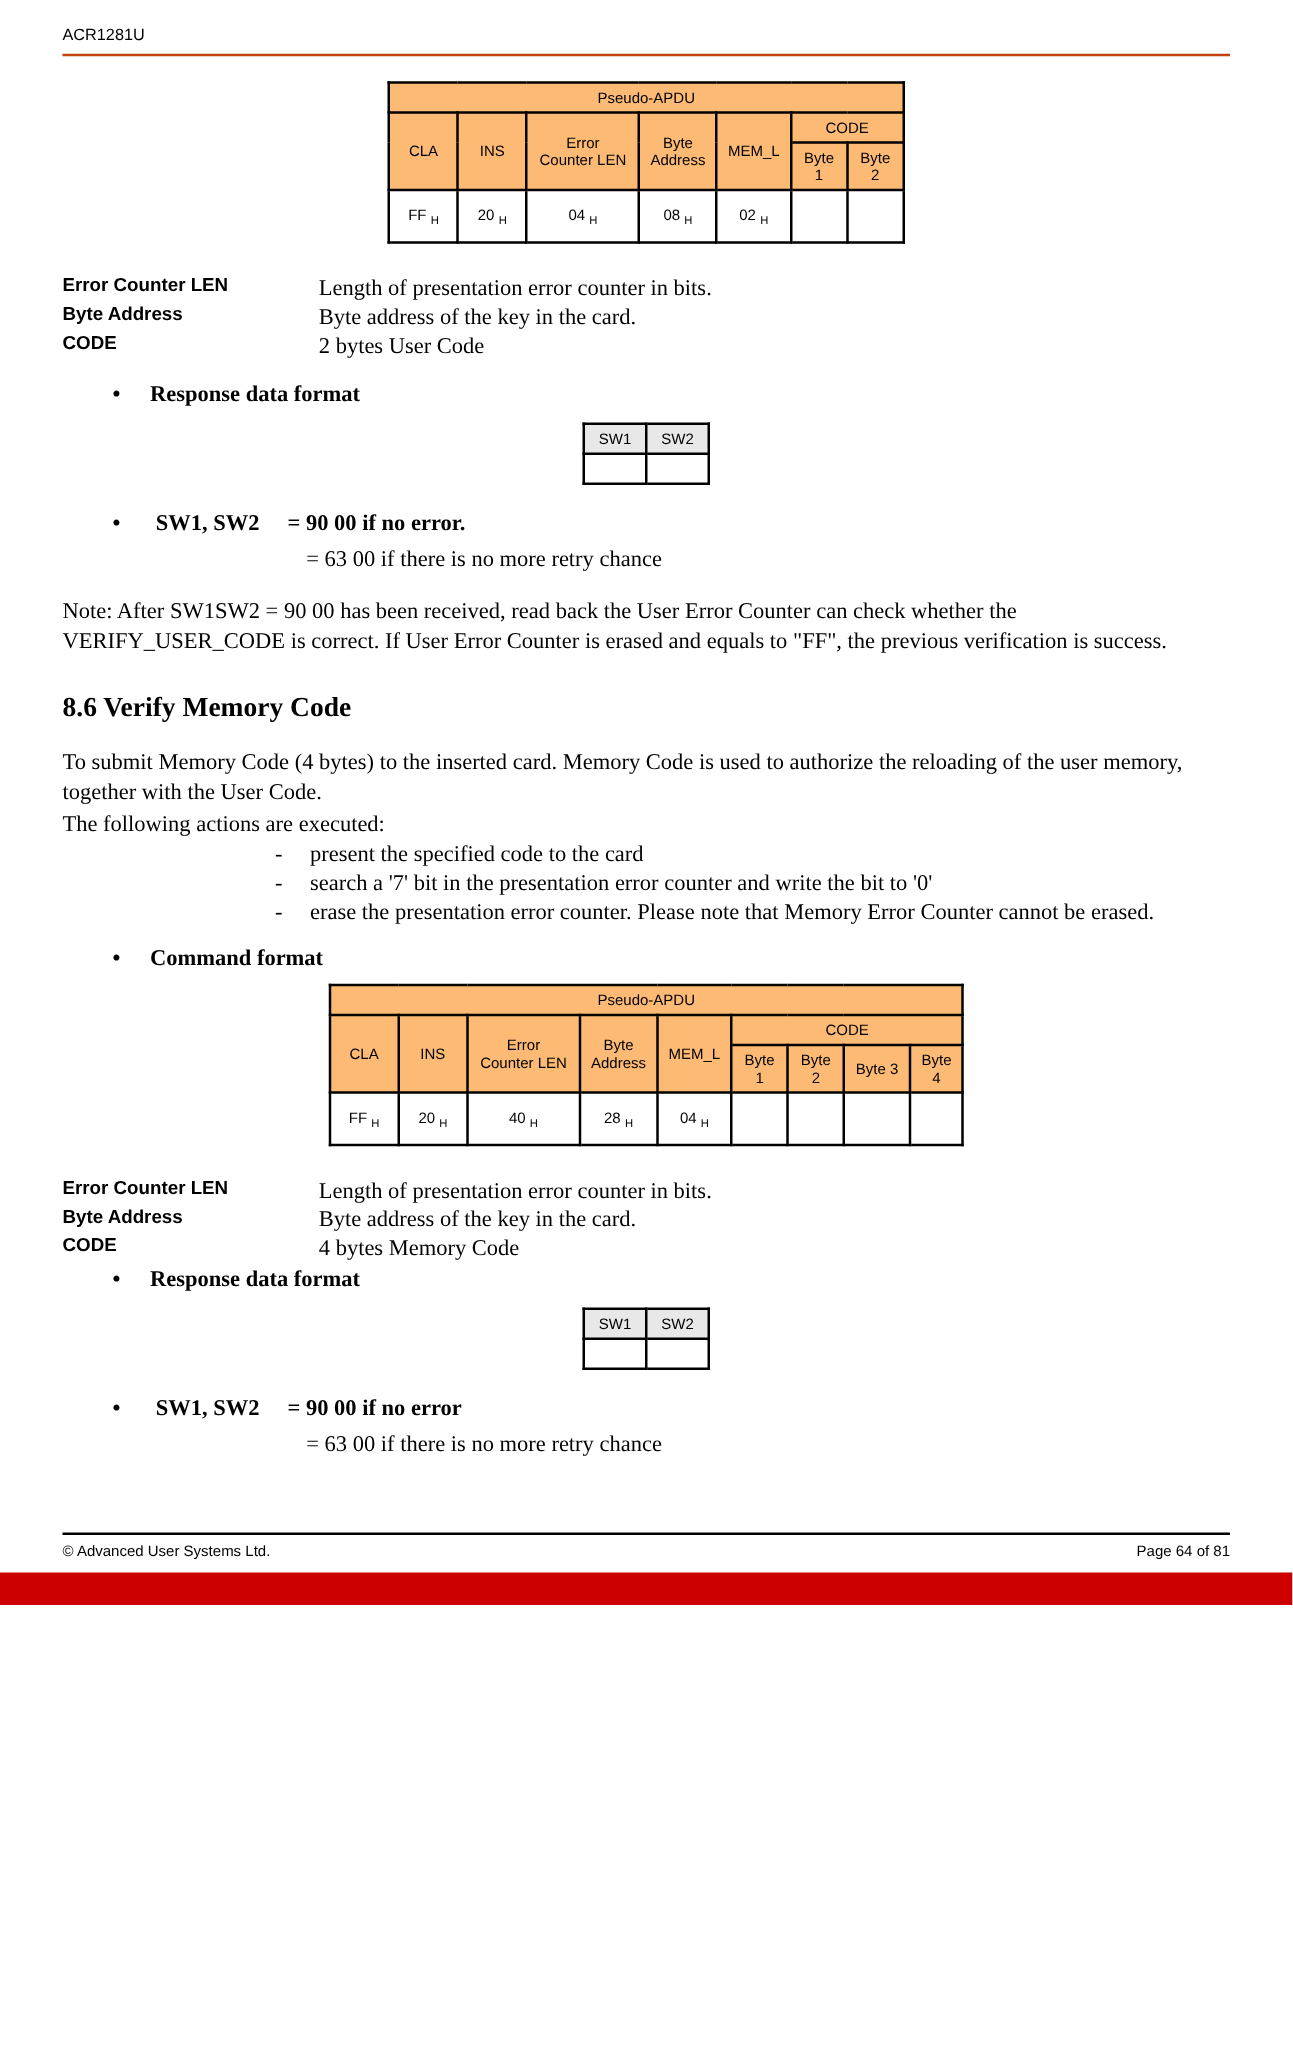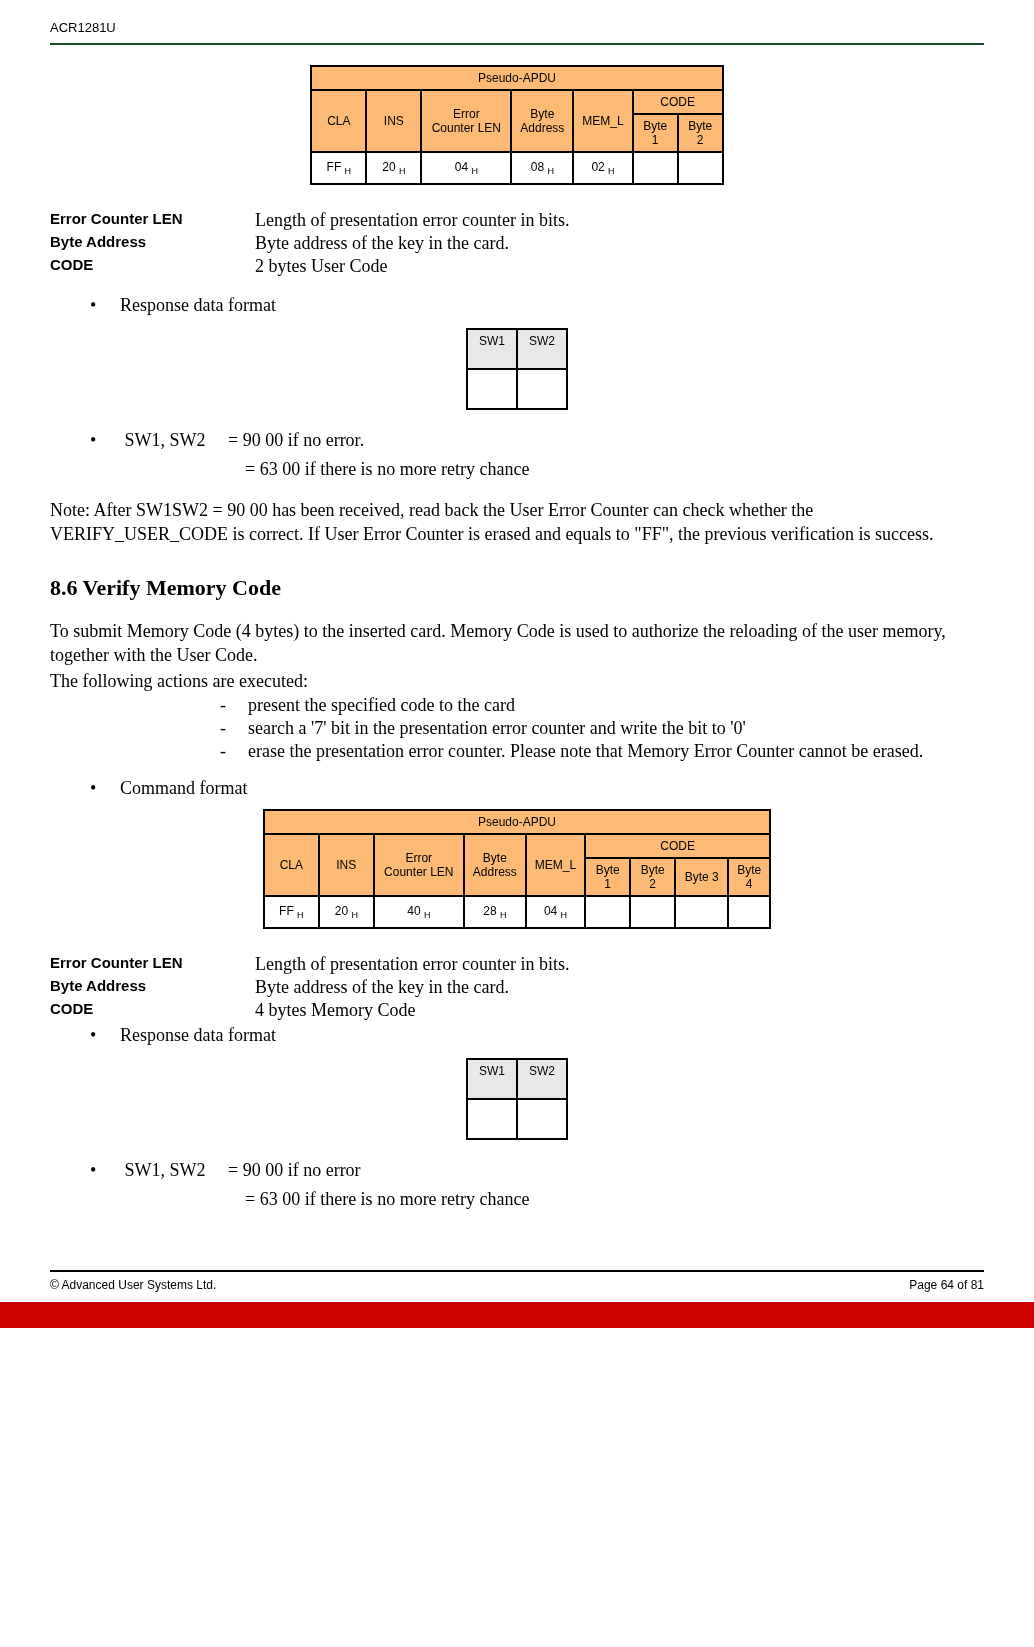--- a/index.html
+++ b/index.html
@@ -8,21 +8,21 @@
       font-size: 16px;
       color: #000;
       background: #fff;
       width: 1034px;
       padding: 20px 50px 0 50px;
     }
     .doc-header {
       font-family: Arial, sans-serif;
       font-size: 13px;
       padding-bottom: 8px;
-      border-bottom: 2px solid #14532d;
+      border-bottom: 2px solid #c2410c;
       margin-bottom: 20px;
     }
     .doc-footer {
       margin-top: 60px;
       border-top: 2px solid #000;
       padding-top: 6px;
       display: flex;
       justify-content: space-between;
       font-family: Arial, sans-serif;
       font-size: 12px;
@@ -44,46 +44,46 @@
       border: 2px solid #000;
       padding: 4px 8px;
       text-align: center;
       vertical-align: middle;
       background: #fff;
     }
     table.apdu th {
       background: #fdba74;
       font-weight: normal;
     }
-    table.apdu td { height: 32px; }
+    table.apdu td { height: 42px; }
     table.small-resp {
       border-collapse: collapse;
       margin: 12px auto 20px auto;
       font-family: Arial, sans-serif;
       font-size: 12px;
     }
     table.small-resp th, table.small-resp td {
       border: 2px solid #000;
       width: 50px;
-      height: 40px;
+      height: 24px;
       text-align: center;
       vertical-align: top;
       padding-top: 4px;
     }
     table.small-resp th { background: #e8e8e8; font-weight: normal; }
     .defs { margin: 0 0 18px 0; }
     .defs .row { display: flex; margin-bottom: 2px; }
     .defs .label {
       width: 205px;
       font-family: Arial, sans-serif;
       font-size: 15px;
       font-weight: bold;
     }
     .defs .value { font-size: 18px; }
-    ul.bullets { list-style: none; margin: 16px 0 8px 40px; }
+    ul.bullets { list-style: none; margin: 16px 0 8px 40px; font-weight: bold; }
     ul.bullets > li::before {
       content: "•";
       display: inline-block;
       width: 30px;
       font-size: 18px;
     }
     ul.bullets > li { font-size: 18px; margin-bottom: 4px; }
     .indent-eq { margin-left: 195px; font-size: 18px; }
     .note { font-size: 18px; margin: 18px 0 28px 0; line-height: 1.35; }
     h2.section {

